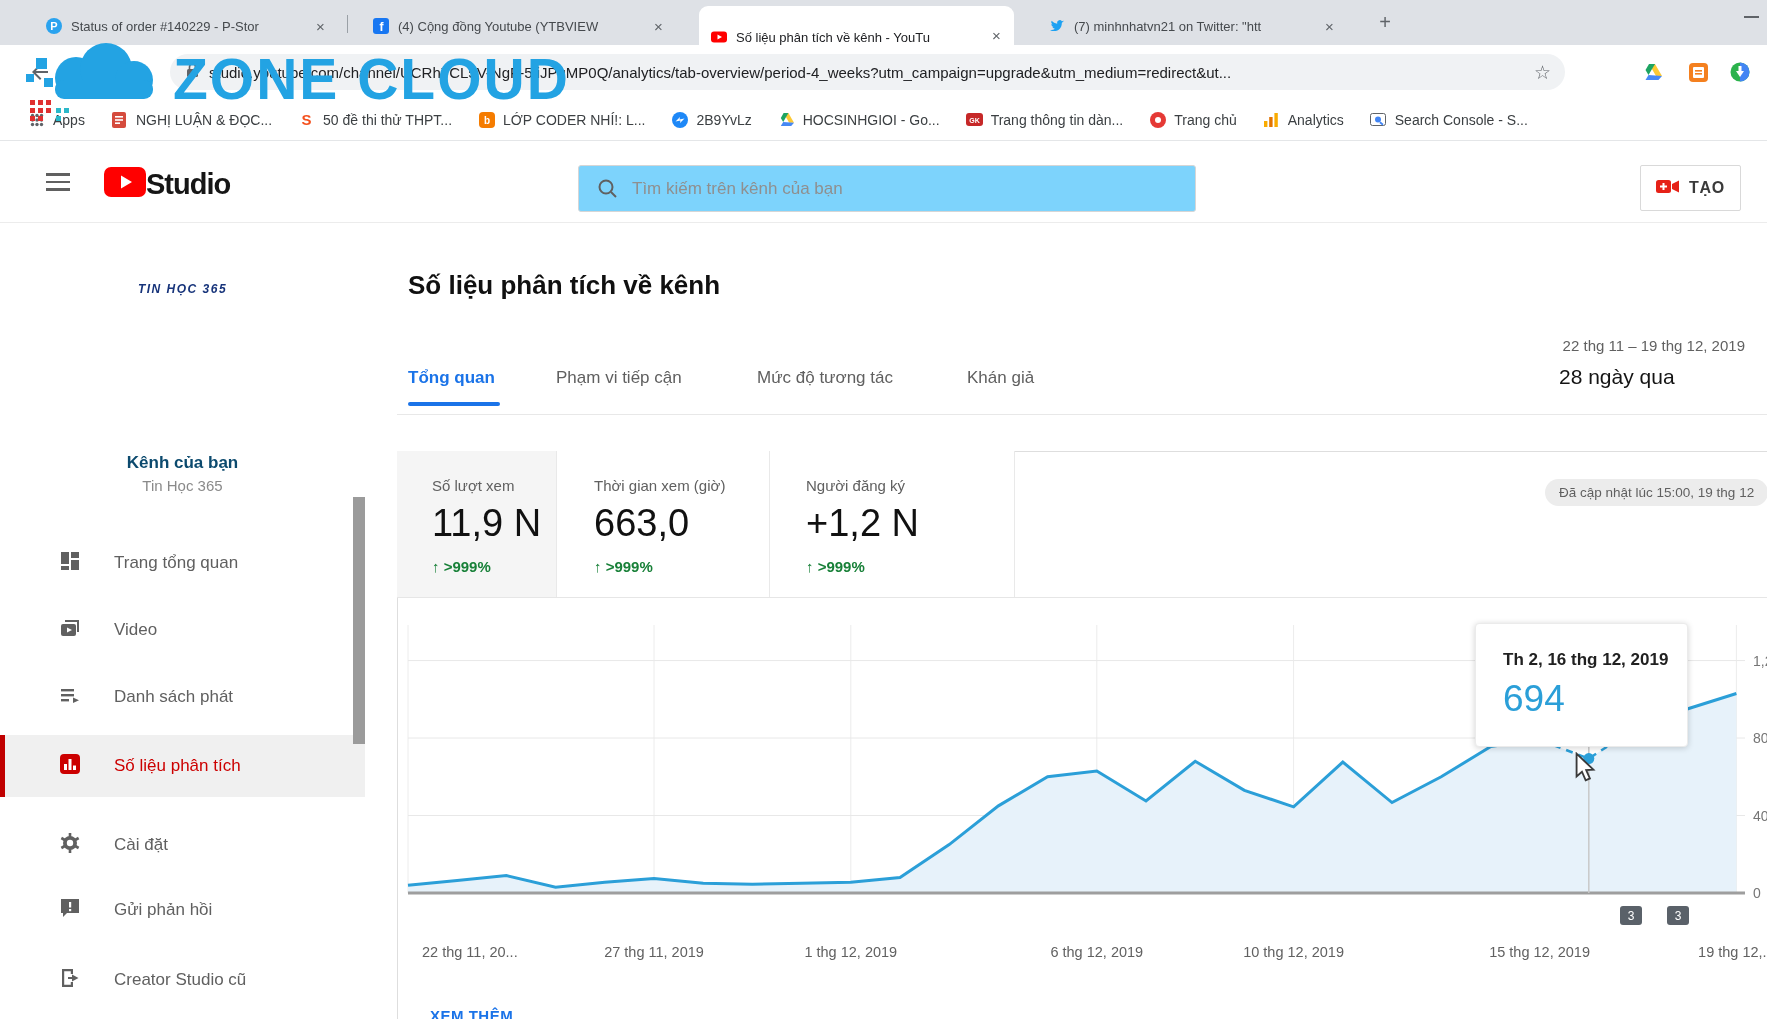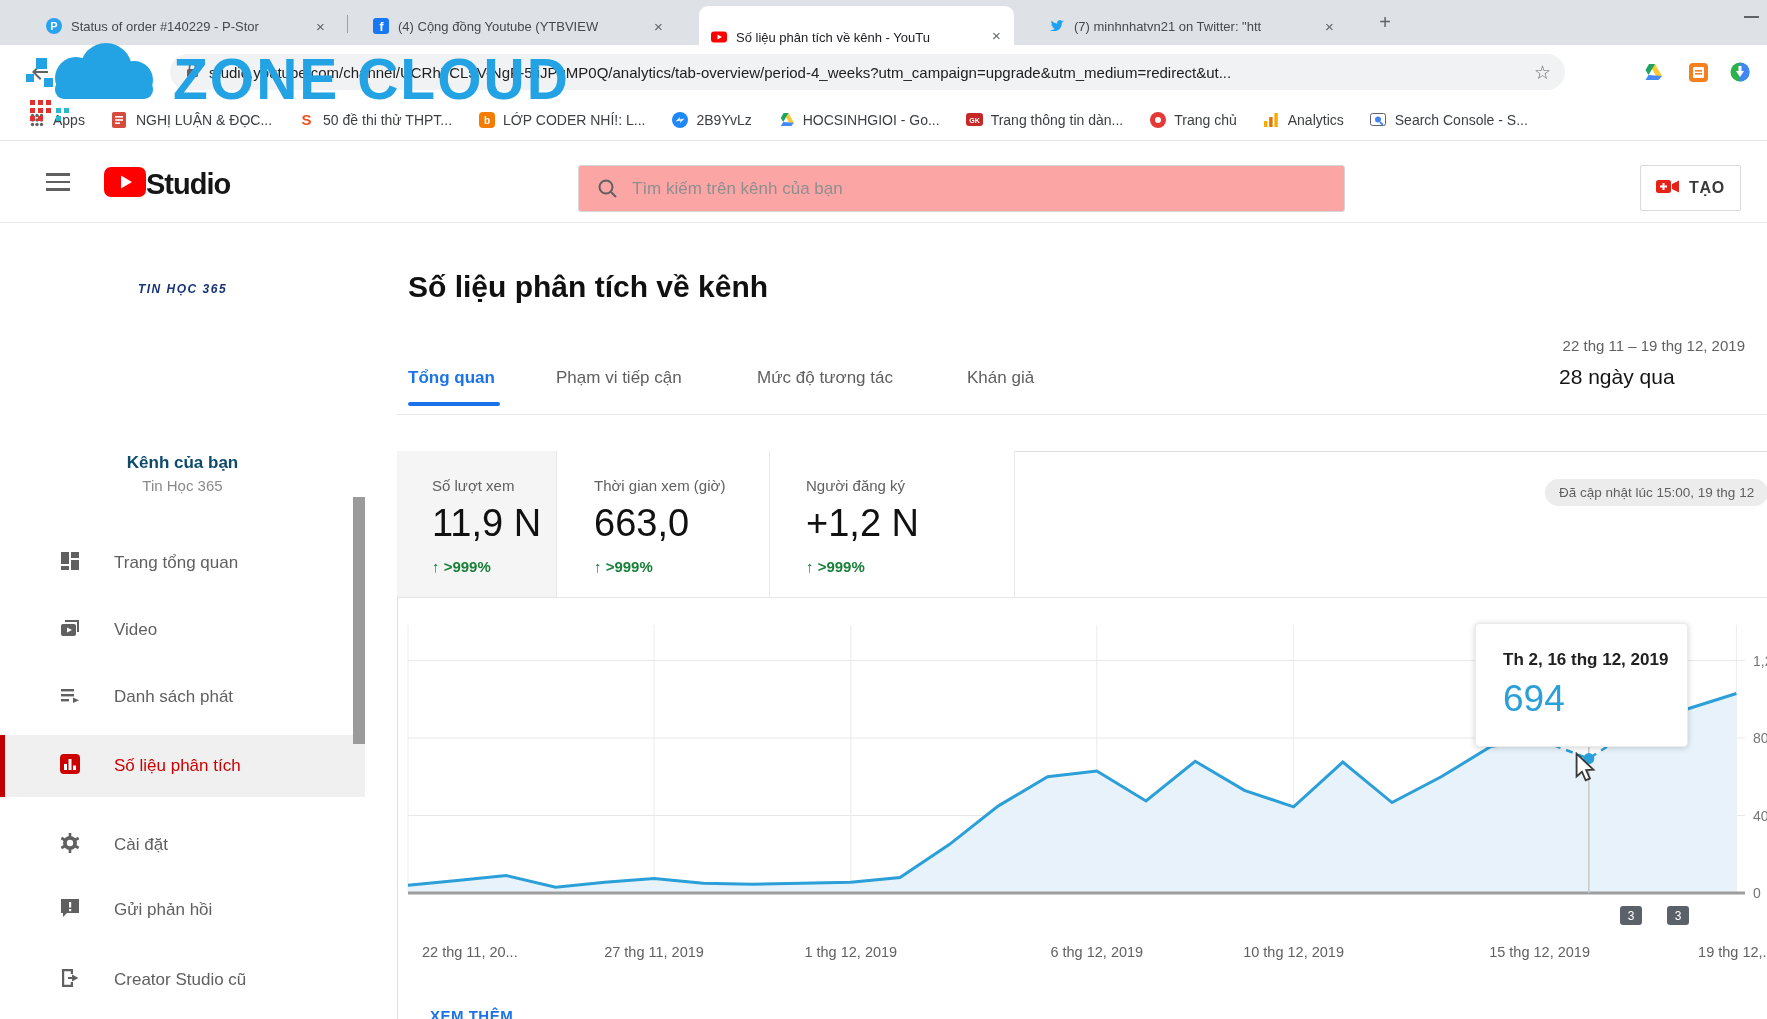--- a/index.html
+++ b/index.html
@@ -37,22 +37,22 @@
   .bm { display:flex; align-items:center; margin-right:26px; font-size:14px; color:#3c4043; white-space:nowrap; }
   .bm .bmi { width:17px; height:17px; margin-right:8px; display:flex; align-items:center; justify-content:center; flex:none; }
 
   
   .sheader { position:absolute; left:0; top:141px; width:1767px; height:82px; background:#fff;
              border-bottom:1px solid #ececec; }
   .hamburger { position:absolute; left:46px; top:32px; width:24px; }
   .hamburger div { height:2.5px; background:#606060; margin-bottom:5px; }
   .ytlogo { position:absolute; left:104px; top:26px; display:flex; align-items:center; }
   .brand { font-size:29px; font-weight:bold; color:#161616; letter-spacing:-1px; }
-  .searchbox { position:absolute; left:578px; top:24px; width:767px; height:47px; border:1px solid #d6d6d6;
-               border-radius:3px; display:flex; align-items:center; background:#fca5a5; }
+  .searchbox { position:absolute; left:578px; top:24px; width:618px; height:47px; border:1px solid #d6d6d6;
+               border-radius:3px; display:flex; align-items:center; background:#7dd3fc; }
   .searchbox input { border:none; outline:none; flex:1; font-size:17px; color:#333;
                      font-family:inherit; background:transparent; }
   .searchbox input::placeholder { color:#8f8f8f; }
   .create-btn { position:absolute; left:1640px; top:24px; width:101px; height:46px; border:1px solid #d9d9d9;
                 border-radius:2px; background:#fff; display:flex; align-items:center; justify-content:center; gap:9px;
                 font-size:16px; font-weight:bold; color:#3a3a3a; letter-spacing:.8px; }
 
   
   .sidebar { position:absolute; left:0; top:223px; width:365px; height:796px; background:#fff; }
   .avatar { position:absolute; left:0; top:280px; width:365px; text-align:center; }
@@ -62,21 +62,21 @@
   .ch-label { position:absolute; left:0; top:445px; width:365px; text-align:center; font-size:17px; font-weight:bold; color:#0c4a6e;margin-top:8px; }
   .ch-name  { position:absolute; left:0; top:477px; width:365px; text-align:center; font-size:15px; color:#8a8a8a; }
   .sitem { position:absolute; left:0; width:365px; height:56px; display:flex; align-items:center;
            padding-left:58px; gap:32px; font-size:17px; color:#606060; }
   .sitem svg { flex:none; }
   .sitem.active { background:#f0f0f0; color:#cc0000; height:62px; }
   .sitem.active::before { content:""; position:absolute; left:0; top:0; width:5px; height:100%; background:#c00000; }
   .scrollthumb { position:absolute; left:353px; top:497px; width:12px; height:247px; background:#9b9b9b; }
 
   
-  .page-title { position:absolute; left:408px; top:270px; font-size:30px; font-weight:bold; color:#101010; }
+  .page-title { position:absolute; left:408px; top:270px; font-size:26px; font-weight:bold; color:#101010; }
   .atab { position:absolute; top:368px; font-size:17px; color:#606060; }
   .atab.active { color:#1a73e8; font-weight:bold; }
   .atab-underline { position:absolute; left:408px; top:402px; width:92px; height:4px; background:#1a73e8; border-radius:2px; }
   .atab-border { position:absolute; left:397px; top:414px; width:1370px; height:1px; background:#e8e8e8; }
   .daterange { position:absolute; right:22px; top:337px; font-size:15px; color:#616161; }
   .period { position:absolute; left:1559px; top:365px; font-size:21px; color:#141414; }
 
   .card { position:absolute; left:397px; top:451px; width:1372px; height:600px; background:#fff; border:1px solid #dedede; }
   .metric { position:absolute; top:451px; height:146px; background:#fff; border-right:1px solid #e9e9e9; }
   .metric.selected { background:#f5f5f5; }

